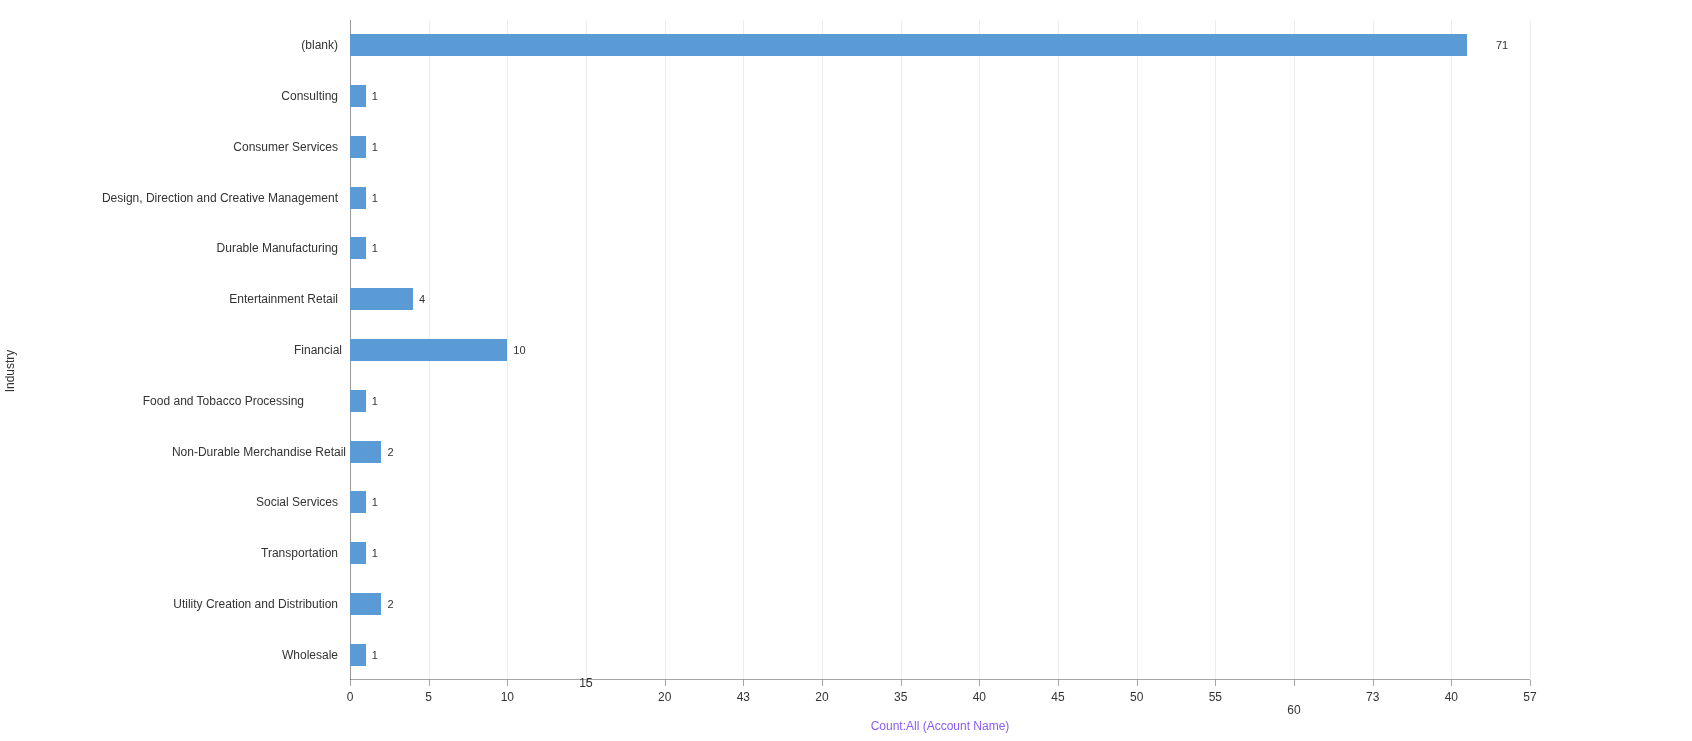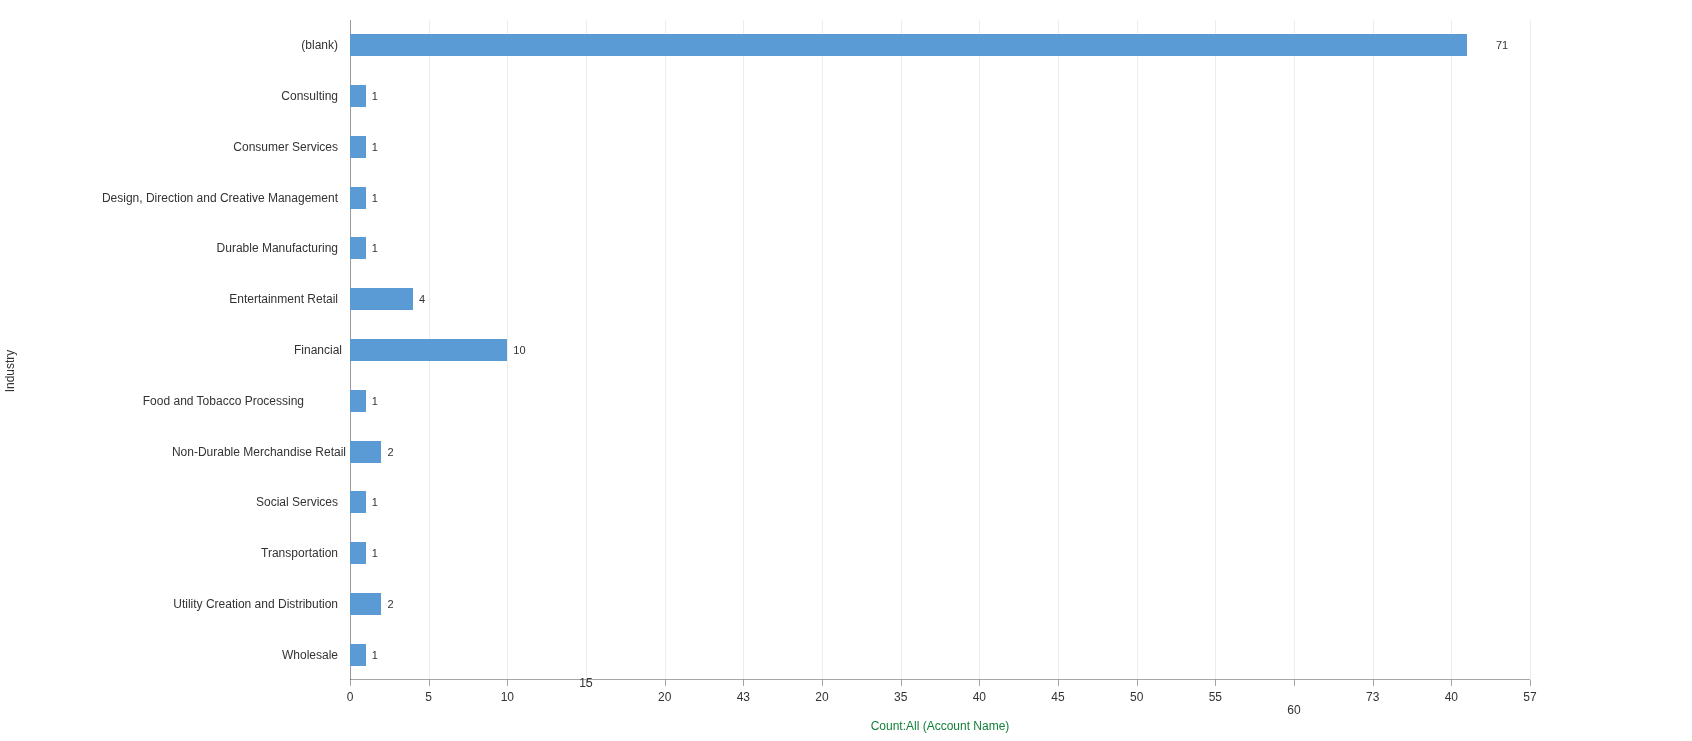--- a/index.html
+++ b/index.html
@@ -25,21 +25,21 @@
     transform-origin: center center;
     font-size: 12px;
     color: #333333;
     white-space: nowrap;
   }
   .x-axis-title {
     position: absolute;
     bottom: 8px;
     text-align: center;
     font-size: 12px;
-    color: #15803d;
+    color: #8b5cf6;
   }
   .plot-area {
     position: absolute;
     left: 350px;
     top: 20px;
     width: 1180px;
     height: 660px;
   }
   
   .gridline {

